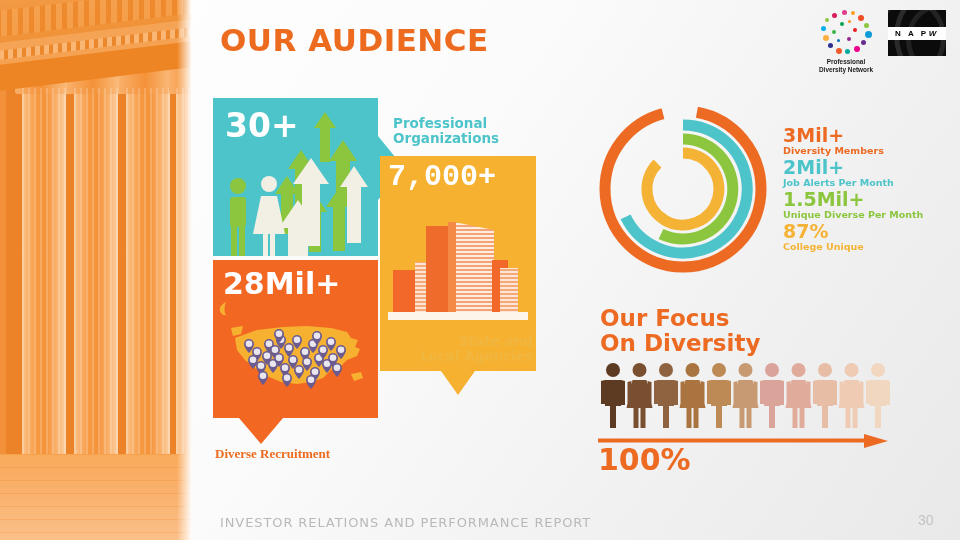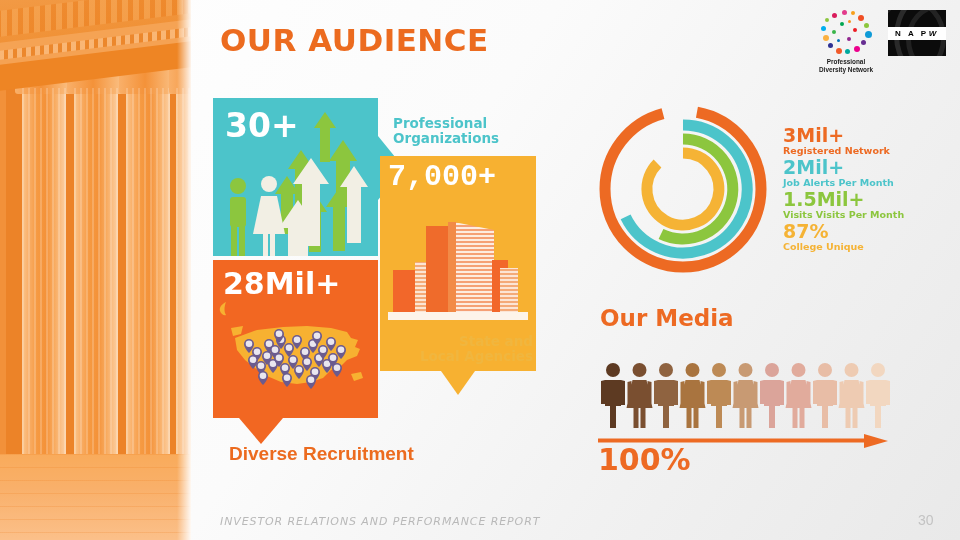--- a/index.html
+++ b/index.html
@@ -80,42 +80,42 @@
   #yellow-tail{position:absolute;left:228px;top:273px;width:0;height:0;
     border-left:17px solid transparent;border-right:17px solid transparent;border-top:24px solid #f7b131;}
   #fig-7000{position:absolute;left:8px;top:4px;font-size:30px;font-weight:bold;color:#fff;
     font-family:Liberation Mono, monospace;}
   #bldgs{position:absolute;left:8px;top:52px;width:140px;height:120px;}
 
   #lbl-prof{position:absolute;left:180px;top:18px;font-size:13.5px;font-weight:bold;
     line-height:15px;color:#4cc4ca;font-family:"DejaVu Sans",sans-serif;}
   #lbl-state{position:absolute;left:140px;top:236px;width:180px;text-align:right;font-size:13.5px;
     font-weight:bold;line-height:15px;color:#f0b63f;font-family:"DejaVu Sans",sans-serif;}
-  #lbl-diverse{position:absolute;left:16px;top:348px;font-size:19px;font-weight:bold;
-    line-height:15px;color:#ec6b1f;font-family:Liberation Sans, sans-serif;}
+  #lbl-diverse{position:absolute;left:2px;top:348px;font-size:13px;font-weight:bold;
+    line-height:15px;color:#ec6b1f;font-family:Liberation Serif, serif;}
 
   
   #donut{position:absolute;left:597px;top:103px;width:172px;height:172px;}
   #stats{position:absolute;left:783px;top:125px;width:170px;}
   .stat{margin-bottom:1px;}
   .stat .big{font-size:19px;font-weight:bold;line-height:20px;font-family:"DejaVu Sans",sans-serif;}
   .stat .small{font-size:9.5px;font-weight:bold;line-height:11px;font-family:"DejaVu Sans",sans-serif;}
   .c-orange{color:#ed6a23;} .c-teal{color:#4cc4ca;} .c-green{color:#8cc63e;} .c-yellow{color:#f5b335;}
 
   #focus-title{position:absolute;left:600px;top:306px;font-size:23px;font-weight:bold;
     line-height:25px;color:#ed6a23;font-family:"DejaVu Sans",sans-serif;}
 
   #crowd{position:absolute;left:598px;top:362px;width:296px;height:68px;}
   #arrow-line{position:absolute;left:598px;top:434px;width:290px;height:14px;}
   #pct-100{position:absolute;left:598px;top:442px;font-size:30px;font-weight:bold;color:#ed6a23;
     font-family:"DejaVu Sans",sans-serif;}
 
   
-  #footer-text{position:absolute;left:220px;top:515px;font-size:11px;letter-spacing:.9px;
-    color:#b9b9b9;font-family:"DejaVu Sans",sans-serif;font-style:italic;}
+  #footer-text{position:absolute;left:220px;top:515px;font-size:13px;letter-spacing:.9px;
+    color:#b9b9b9;font-family:"DejaVu Sans",sans-serif;}
   #page-num{position:absolute;left:918px;top:512px;font-size:14px;color:#c3c3c3;}
 </style>
 </head>
 <body>
 
 <div id="slide">
 
   <div id="photo-strip">
     <div class="ph-base"></div>
     <div class="gap" style="left:6px"></div>
@@ -353,38 +353,39 @@
   <svg id="donut" viewBox="0 0 172 172">
     <circle cx="86" cy="86" r="78" fill="none" stroke="#ed6a23" stroke-width="11" stroke-dasharray="455 35" stroke-dashoffset="-14" transform="rotate(-90 86 86)"></circle>
     <path d="M 86 22 A 64 64 0 1 1 28.6 113.9" fill="none" stroke="#4cc4ca" stroke-width="11" stroke-linecap="butt"></path>
     <path d="M 86 36 A 50 50 0 1 1 64 131.0" fill="none" stroke="#8cc63e" stroke-width="11" stroke-linecap="butt"></path>
     <path d="M 86 50 A 36 36 0 1 1 60.5 60.5" fill="none" stroke="#f5b335" stroke-width="11" stroke-linecap="butt"></path>
   </svg>
 
   <div id="stats">
     <div class="stat">
       <div class="big c-orange">3Mil+</div>
-      <div class="small c-orange">Registered Network</div>
+      <div class="small c-orange">Diversity Members</div>
     </div>
     <div class="stat">
       <div class="big c-teal">2Mil+</div>
       <div class="small c-teal">Job Alerts Per Month</div>
     </div>
     <div class="stat">
       <div class="big c-green">1.5Mil+</div>
-      <div class="small c-green">Visits Visits Per Month</div>
+      <div class="small c-green">Unique Diverse Per Month</div>
     </div>
     <div class="stat">
       <div class="big c-yellow">87%</div>
       <div class="small c-yellow">College Unique</div>
     </div>
   </div>
 
   <div id="focus-title">
-    <div>Our Media</div>
+    <div>Our Focus</div>
+    <div>On Diversity</div>
   </div>
 
   <svg id="crowd" viewBox="0 0 296 68">
     <g id="crowd-figures">
         <g fill="#5d3a22">
           <circle cx="15" cy="8" r="7"></circle>
           <path d="M7 18 h16 v26 h-5 v22 h-6 v-22 h-5 z M3 19 l4 -1 v24 h-4 z M23 18 l4 1 v24 h-4 z"></path>
         </g>
         <g fill="#7a4f30">
           <circle cx="41.5" cy="8" r="7"></circle>

